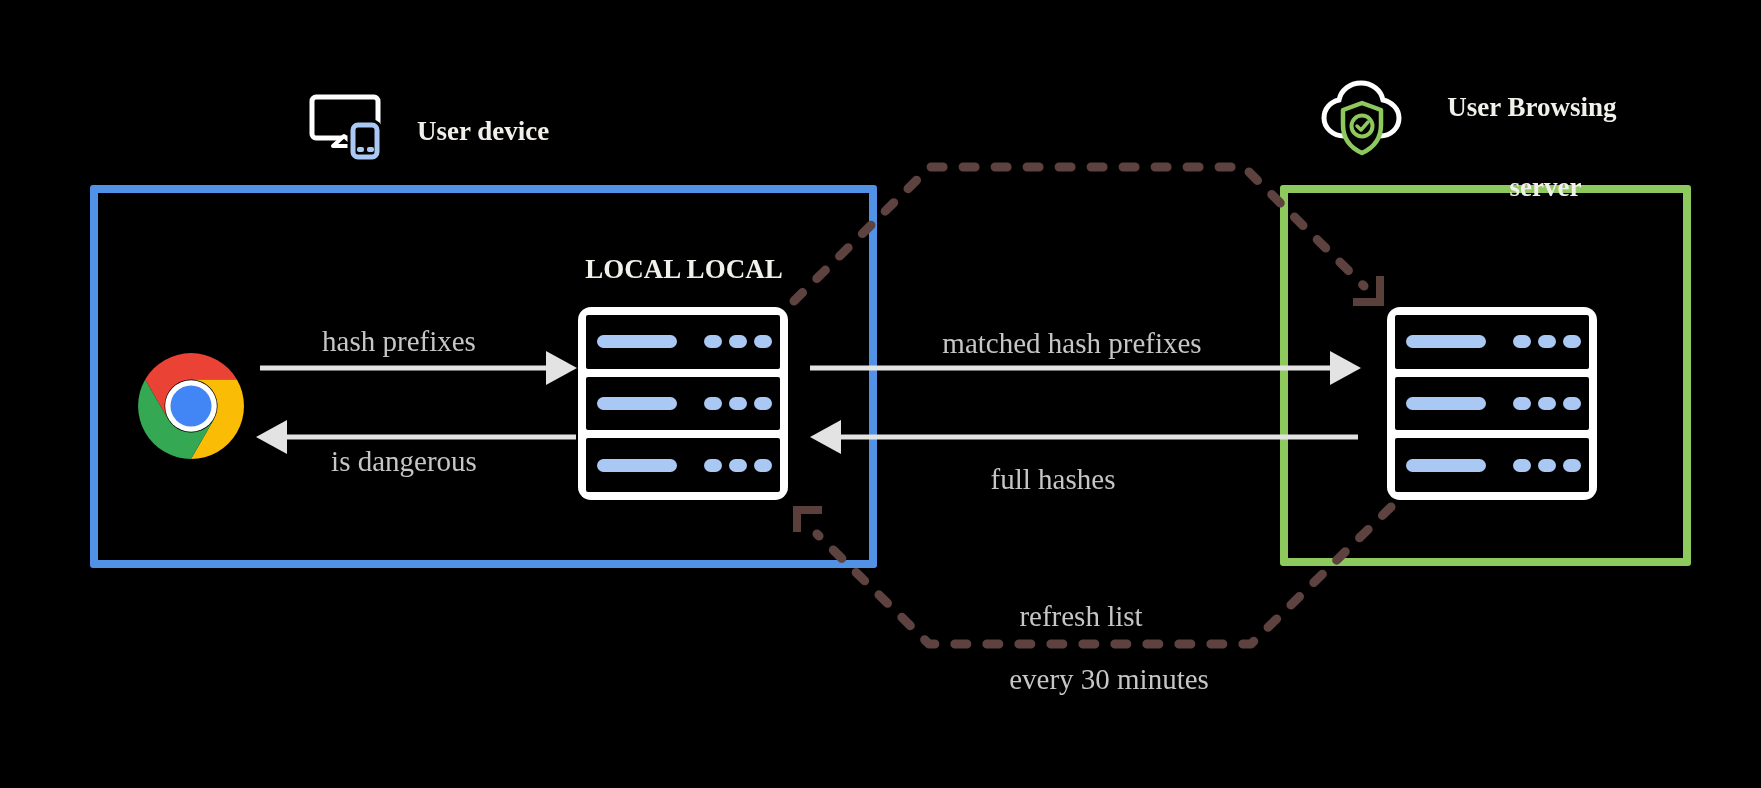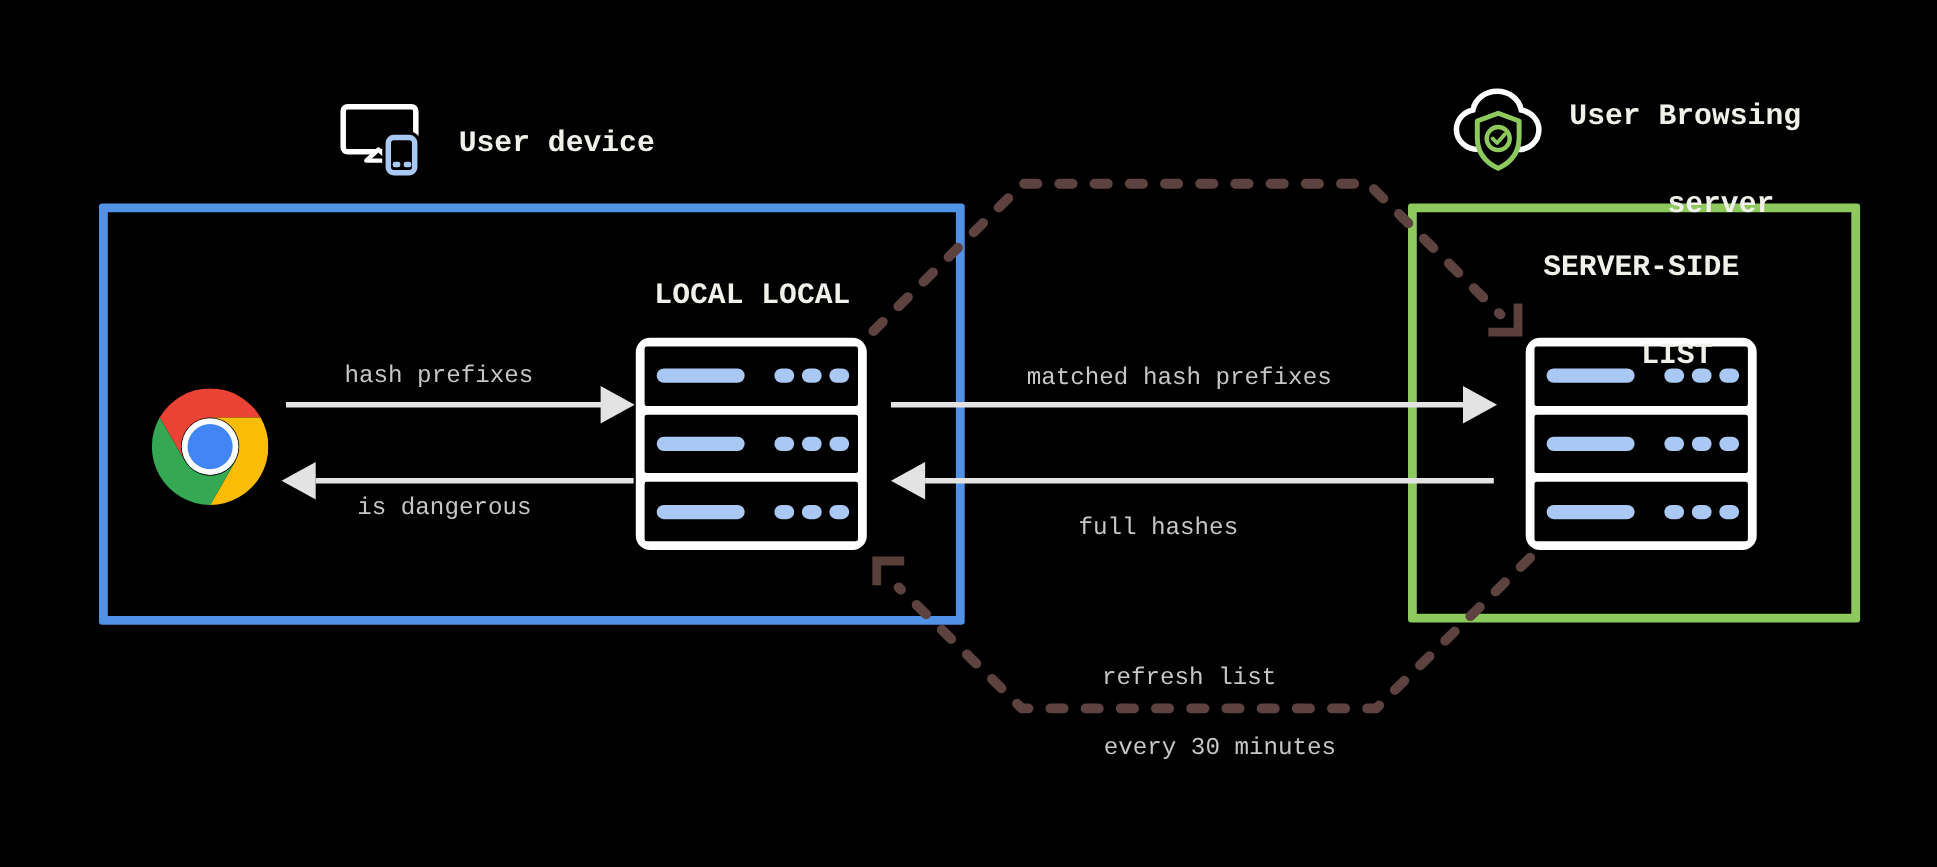--- a/index.html
+++ b/index.html
@@ -1,34 +1,34 @@
 <!DOCTYPE html>
 <html style="--background: #000000; --device_box_border: #5191e6; --server_box_border: #8dc95c; --rack_fill: #ffffff; --rack_bar: #a9c8f3; --arrow: #e3e3e3; --dashed_path: #5d4240; --dashed_arrowhead: #5a3f3b; --title_text: #f1f0ea; --label_text: #c6c6c6; --chrome_red: #ea4335; --chrome_yellow: #fbbc05; --chrome_green: #34a853; --chrome_blue: #4285f4;"><head>
 <meta charset="utf-8">
 <style>
   html,body{margin:0;padding:0;background:#000;}
   .stage{
     position:relative;width:1761px;height:788px;background:var(--background,#000);
     overflow:hidden;
-    font-family:Liberation Mono, monospace;
+    font-family:Liberation Serif, serif;
   }
   .abs{position:absolute;}
   .box{position:absolute;box-sizing:border-box;background:transparent;border-radius:3px;z-index:1;}
   .device-box{left:90px;top:185px;width:787px;height:383px;border:8px solid var(--device_box_border);}
   .server-box{left:1280px;top:185px;width:411px;height:381px;border:8px solid var(--server_box_border);}
   .overlay{position:absolute;left:0;top:0;z-index:2;pointer-events:none;}
   .icon-layer{z-index:3;}
   .title{
     position:absolute;z-index:4;color:var(--title_text);font-weight:700;
     font-size:27px;line-height:27px;white-space:pre;text-align:center;
   }
   .title.two-line{line-height:40px;}
   .flow-label{
     position:absolute;z-index:4;color:var(--label_text);font-weight:500;
-    font-size:22px;line-height:27px;white-space:pre;transform:translateX(-50%);
+    font-size:29px;line-height:27px;white-space:pre;transform:translateX(-50%);
   }
   
   .rack{
     position:absolute;z-index:3;box-sizing:border-box;
     background:var(--rack_fill);border-radius:13px;padding:8px;
     display:flex;flex-direction:column;gap:8px;width:210px;height:193px;
   }
   .rack-row{
     flex:1;background:#000;display:flex;align-items:center;border-radius:2px;
   }
@@ -128,23 +128,20 @@
     <div class="rack-row">
       <div class="rack-bar"></div>
       <div class="rack-dots">
           <div class="rack-dot"></div>
           <div class="rack-dot"></div>
           <div class="rack-dot"></div>
         </div>
     </div>
   </div>
 
-  <div class="title two-line" style="left:1367px;top:224px;width:250px;"><span>SERVER-SIDE</span><br>
-    <span>LIST</span>
-  </div>
   <div class="rack" style="left:1387px;top:307px;">
     <div class="rack-row">
       <div class="rack-bar"></div>
       <div class="rack-dots">
           <div class="rack-dot"></div>
           <div class="rack-dot"></div>
           <div class="rack-dot"></div>
         </div>
     </div>
     <div class="rack-row">

